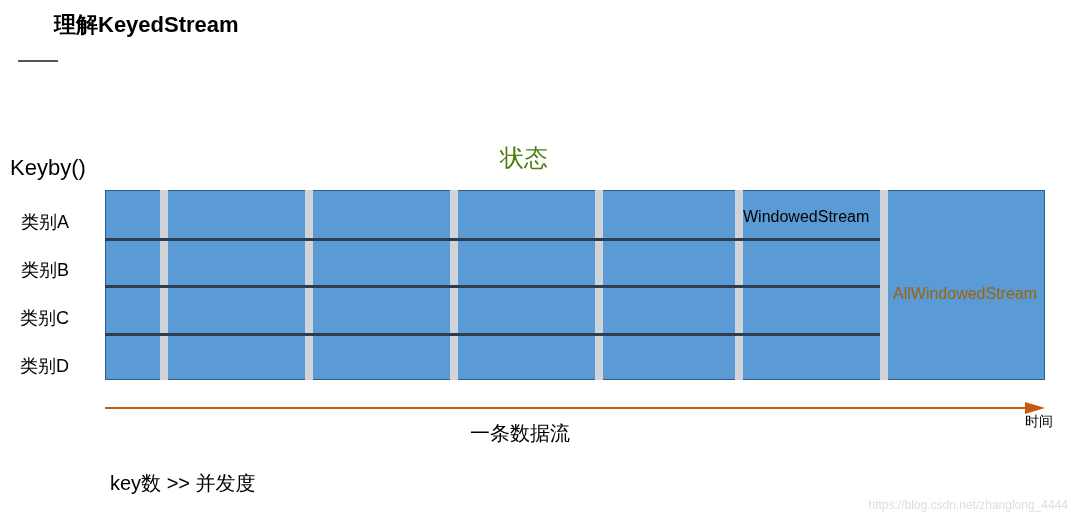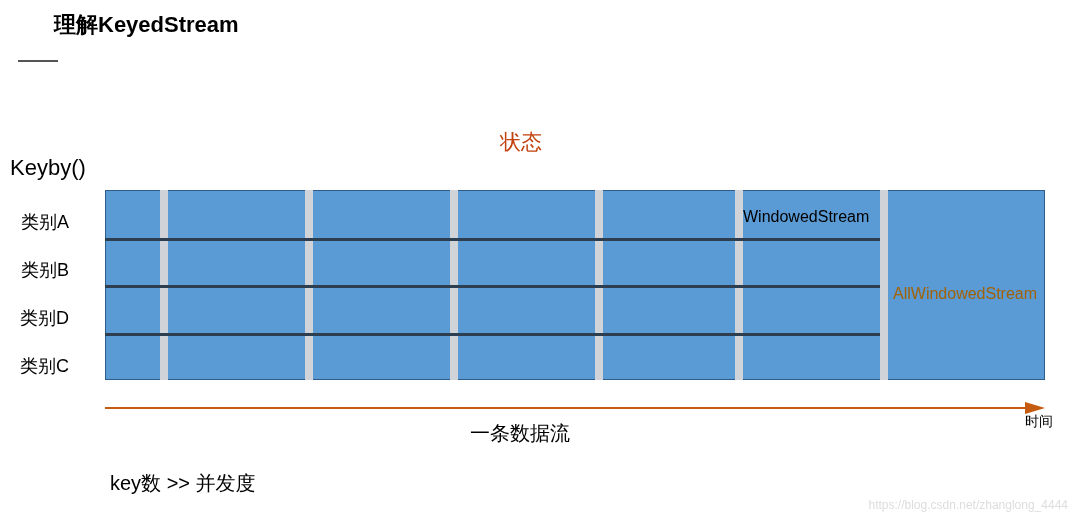--- a/index.html
+++ b/index.html
@@ -35,23 +35,23 @@
     .keyby-label {
       position: absolute;
       left: 10px;
       top: 155px;
       font-size: 22px;
       color: #000;
     }
     .state-label {
       position: absolute;
       left: 500px;
-      top: 128px;
-      font-size: 21px;
-      color: #c2410c;
+      top: 142px;
+      font-size: 24px;
+      color: #4d7c0f;
     }
     .category-labels {
       position: absolute;
       left: 20px;
       top: 198px;
       font-size: 18px;
       color: #000;
     }
     .category-labels div {
       height: 48px;
@@ -144,22 +144,22 @@
 
 <div class="title">理解KeyedStream</div>
 <div class="title-underline"></div>
 
 <div class="keyby-label">Keyby()</div>
 <div class="state-label">状态</div>
 
 <div class="category-labels">
   <div>类别A</div>
   <div>类别B</div>
+  <div>类别C</div>
   <div>类别D</div>
-  <div>类别C</div>
 </div>
 
 <div class="diagram-container">
   <div class="blue-box"></div>
 
   <div class="vdiv" style="left:55px"></div>
   <div class="vdiv" style="left:200px"></div>
   <div class="vdiv" style="left:345px"></div>
   <div class="vdiv" style="left:490px"></div>
   <div class="vdiv" style="left:630px"></div>

